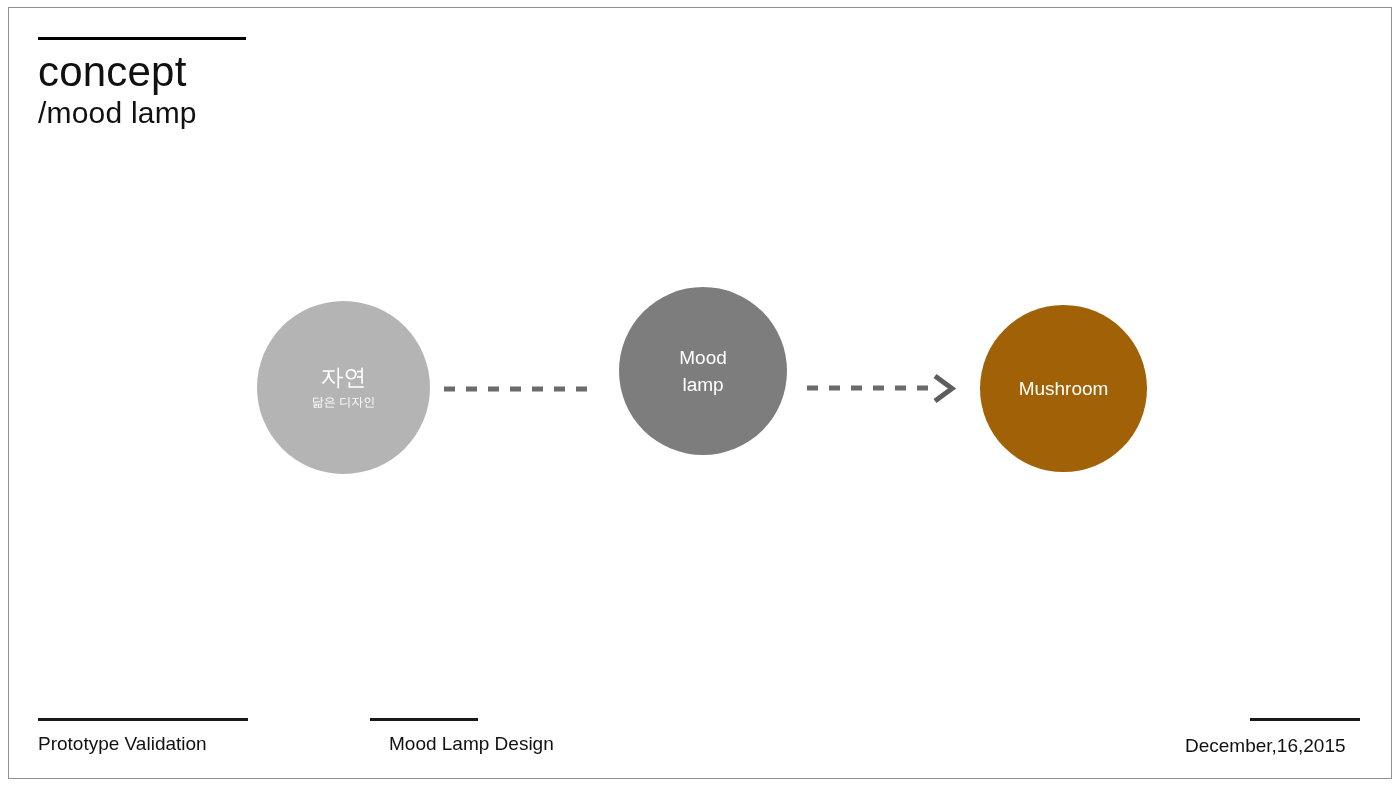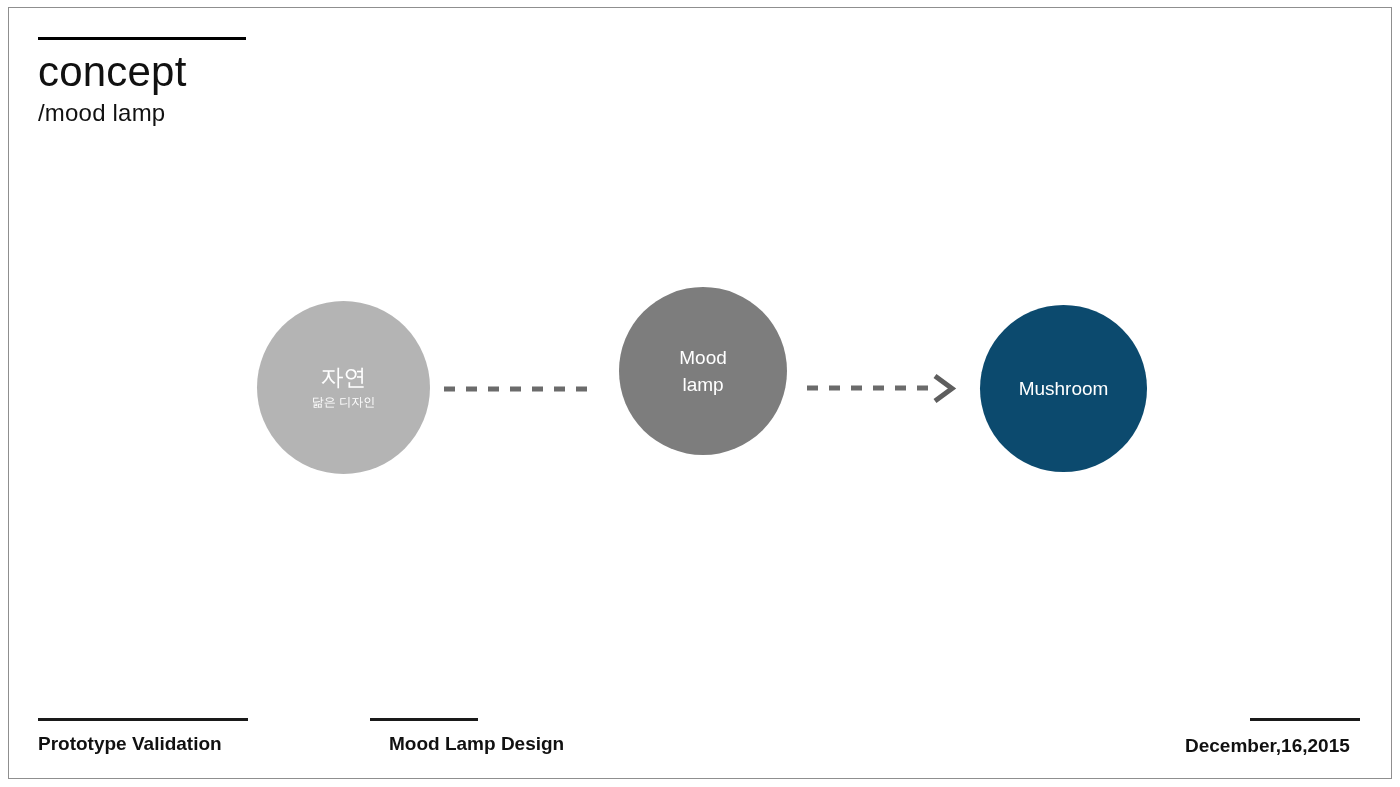--- a/index.html
+++ b/index.html
@@ -53,21 +53,21 @@
     line-height: 48px;
     font-weight: 300;
     color: #111111;
     letter-spacing: 0.2px;
     white-space: nowrap;
   }
   .title-sub {
     position: absolute;
     left: 38px;
     top: 94px;
-    font-size: 24px;
+    font-size: 30px;
     line-height: 38px;
     font-weight: 300;
     color: #111111;
     letter-spacing: 0.2px;
     white-space: nowrap;
   }
 
   
   .diagram {
     position: absolute;
@@ -124,21 +124,21 @@
     font-size: 19px;
     line-height: 27px;
     font-weight: 400;
   }
 
   .node-mushroom {
     left: 973px;
     top: 305px;
     width: 167px;
     height: 167px;
-    background: #0c4a6e;
+    background: #a16207;
     align-items: center;
   }
   .node-mushroom .line-1 {
     font-size: 19px;
     line-height: 26px;
     font-weight: 400;
   }
 
   
   .connector {
@@ -153,21 +153,21 @@
   .connector-2 { left: 800px; top: 372px; width: 150px; }
   .footer-rule {
     position: absolute;
     height: 3px;
     background: #1a1a1a;
   }
   .footer-text {
     position: absolute;
     font-size: 19px;
     line-height: 24px;
-    font-weight: 700;
+    font-weight: 400;
     color: #111111;
     white-space: nowrap;
   }
 
   .footer-rule-left   { left: 38px;   top: 718px; width: 210px; }
   .footer-text-left   { left: 38px;   top: 732px; }
 
   .footer-rule-mid    { left: 370px;  top: 718px; width: 108px; }
   .footer-text-mid    { left: 370px;  top: 732px; margin-left: 19px; }
 

